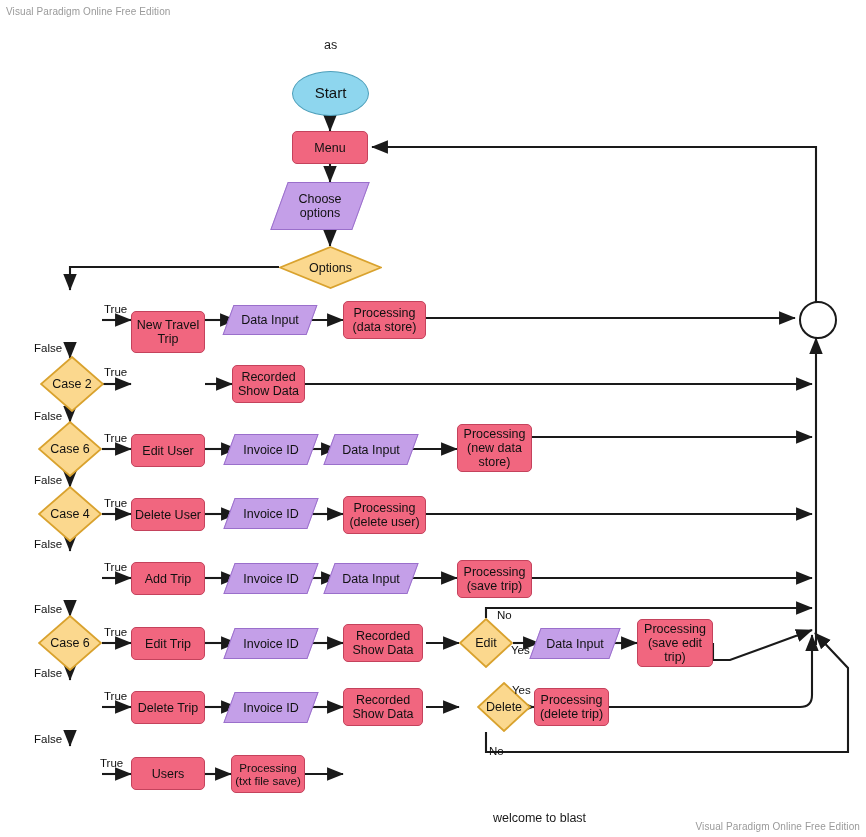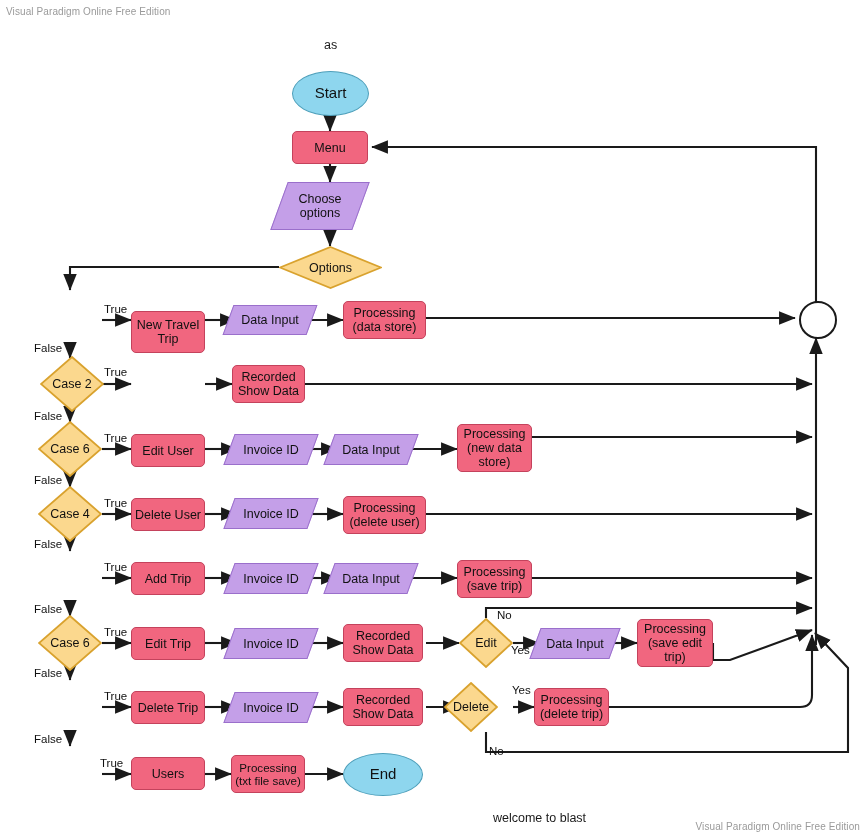--- a/index.html
+++ b/index.html
@@ -309,21 +309,21 @@
   <div class="para-wrap" style="left:229px;top:692px;width:84px;height:31px;">
     <div class="node para" style="left:0;top:0;width:84px;height:31px;transform:skewX(-20deg);"></div>
     <div class="node" style="left:0;top:0;width:84px;height:31px;">
         <span>Invoice ID</span>
       </div>
   </div>
   <div class="node proc" style="left:343px;top:688px;width:80px;height:38px;">
     <span style="white-space:pre-line">Recorded
 Show Data</span>
   </div>
-  <div class="diamond-wrap" style="left:444px;top:682px;width:54px;height:50px;">
+  <div class="diamond-wrap" style="left:477px;top:682px;width:54px;height:50px;">
     <svg class="diamond-bg" viewBox="0 0 54 50" preserveAspectRatio="none">
         <polygon points="27,1 53,25 27,49 1,25" fill="#fbd88e" stroke="#d9a22e" stroke-width="1.8"></polygon>
       </svg>
     <div class="diamond-label">
         <span>Delete</span>
       </div>
   </div>
   <div class="edge-label" style="left:512px;top:684px;">Yes</div>
   <div class="edge-label" style="left:489px;top:745px;">No</div>
   <div class="node proc" style="left:534px;top:688px;width:75px;height:38px;">
@@ -331,19 +331,16 @@
 (delete trip)</span>
   </div>
 
   <div class="node proc" style="left:131px;top:757px;width:74px;height:33px;">
     <span>Users</span>
   </div>
   <div class="node proc" style="left:231px;top:755px;width:74px;height:38px;">
     <span style="white-space:pre-line;font-size:11.6px">Processing
 (txt file save)</span>
   </div>
-  <div class="node term" style="left:343px;top:753px;width:80px;height:43px;">
-    <span>End</span>
-  </div>
 
   <div class="conn-circle" style="left:799px;top:301px;width:34px;height:34px;"></div>
 
 </div>
 
 </body></html>

